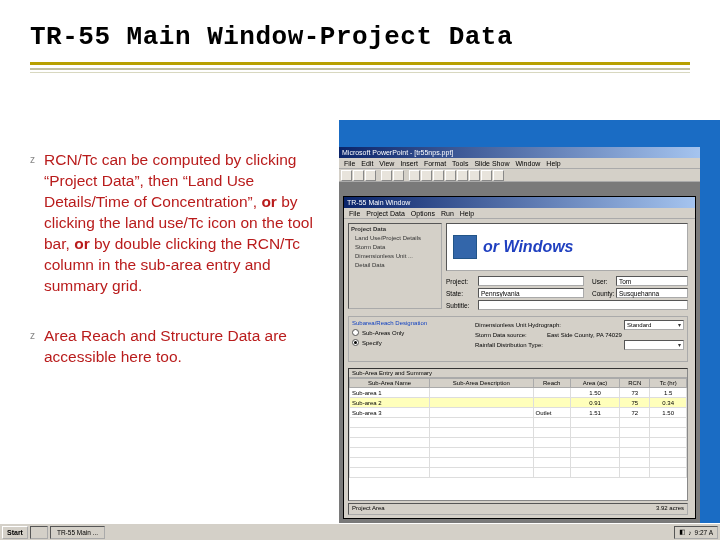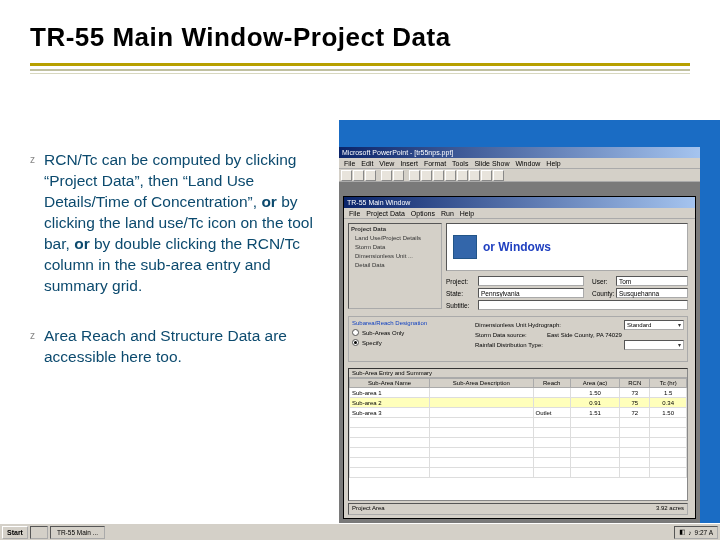--- a/index.html
+++ b/index.html
@@ -1,43 +1,43 @@
 <!DOCTYPE html>
 <html><head>
 <meta charset="utf-8">
 <style>
   * { margin: 0; padding: 0; box-sizing: border-box; }
   body { width: 720px; height: 540px; background: #fff; font-family: Arial, sans-serif; position: relative; overflow: hidden; }
-  .slide-title { font-family: Liberation Sans, sans-serif; font-weight: 900; font-size: 26px; padding: 22px 30px 8px 30px; letter-spacing: 0.5px; color: #000; position: relative; z-index: 10; }
+  .slide-title { font-family: Liberation Mono, monospace; font-weight: 900; font-size: 26px; padding: 22px 30px 8px 30px; letter-spacing: 0.5px; color: #000; position: relative; z-index: 10; }
   .title-underlines { padding: 0 30px; margin-top: 2px; position: relative; z-index: 10; }
   .title-underlines .l1 { height: 3px; background: #b8a000; margin-bottom: 3px; }
   .title-underlines .l2 { height: 2px; background: #c0c0a0; margin-bottom: 2px; }
   .title-underlines .l3 { height: 1px; background: #d8d8c0; }
   .bullets { position: absolute; left: 30px; top: 150px; width: 300px; z-index: 10; }
   .bullet { display: flex; font-size: 15.5px; line-height: 1.35; margin-bottom: 30px; }
   .bullet-mark { width: 14px; flex: 0 0 14px; color: #888; font-size: 10px; padding-top: 3px; }
-  .bullet-text { color: #0c4a6e; }
+  .bullet-text { color: #b91c1c; }
   .b { font-weight: bold; }
   .blue-bg { position: absolute; left: 339px; top: 120px; width: 381px; height: 420px; background: #1a6cc4; z-index: 1; }
   .screenshot { position: absolute; left: 339px; top: 147px; width: 361px; height: 386px; z-index: 2; font-family: "MS Sans Serif", Tahoma, sans-serif; font-size: 7px; }
   .sw-titlebar { height: 11px; background: linear-gradient(to right,#0a246a,#a5c4ef); color: #fff; padding: 1px 3px; font-size: 7px; display: flex; align-items: center; }
   .sw-menubar { height: 11px; background: #d4d0c8; display: flex; gap: 6px; padding: 1px 5px; font-size: 7px; color: #000; align-items: center; border-bottom: 1px solid #aaa; }
   .sw-toolbar { height: 13px; background: #d4d0c8; border-bottom: 1px solid #aaa; display: flex; gap: 1px; padding: 1px 2px; }
   .sw-toolbar .tbtn { width: 11px; height: 11px; background: #e8e4dc; border: 1px solid #fff; border-right-color: #888; border-bottom-color: #888; }
   .sw-toolbar .sep { width: 3px; }
   .outer-client { background: #7a7a7a; height: 351px; position: relative; padding: 0; }
   .inner-window { position: absolute; left: 4px; top: 14px; right: 4px; bottom: 14px; background: #d4d0c8; border: 1px solid #000; }
   .inner-window .sw-titlebar { background: linear-gradient(to right,#0a246a,#a5c4ef); }
   .inner-client { position: absolute; left: 1px; top: 23px; right: 1px; bottom: 1px; background: #d4d0c8; }
   .left-panel { position: absolute; left: 3px; top: 3px; width: 94px; height: 86px; border: 1px inset #aaa; background: #d4d0c8; padding: 2px; font-size: 6px; }
   .left-panel .lp-title { font-weight: bold; color: #333; margin-bottom: 2px; }
   .left-panel .lp-item { color: #333; padding-left: 4px; line-height: 1.5; }
   .right-banner { position: absolute; left: 101px; top: 3px; right: 6px; height: 48px; background: #fff; border: 1px inset #aaa; display: flex; align-items: center; padding: 2px 6px; }
   .right-banner .bicon { width: 24px; height: 24px; background: #36a; border: 1px solid #258; margin-right: 6px; }
-  .right-banner .btxt { font-size: 12px; color: #2040c0; font-weight: bold; }
+  .right-banner .btxt { font-size: 16px; color: #2040c0; font-weight: bold; font-style: italic; }
   .fields { position: absolute; left: 3px; top: 54px; right: 6px; font-size: 6.5px; }
   .frow { display: flex; margin-bottom: 2px; align-items: center; }
   .flabel { width: 32px; color: #000; }
   .fval { flex: 1; height: 10px; background: #fff; border: 1px inset #aaa; padding: 0 2px; line-height: 9px; overflow: hidden; margin-right: 8px; }
   .flabel2 { width: 24px; }
   .fval2 { width: 72px; flex: 0 0 72px; height: 10px; background: #fff; border: 1px inset #aaa; padding: 0 2px; line-height: 9px; margin-right: 0; }
   .midgroup { position: absolute; left: 3px; top: 96px; right: 6px; height: 46px; border: 1px solid #aaa; background: #d4d0c8; }
   .midgroup .mg-left { position: absolute; left: 3px; top: 3px; width: 115px; font-size: 6px; }
   .midgroup .mg-right { position: absolute; left: 126px; top: 3px; right: 3px; font-size: 6px; }
   .rad { display: flex; align-items: center; margin-bottom: 3px; }

